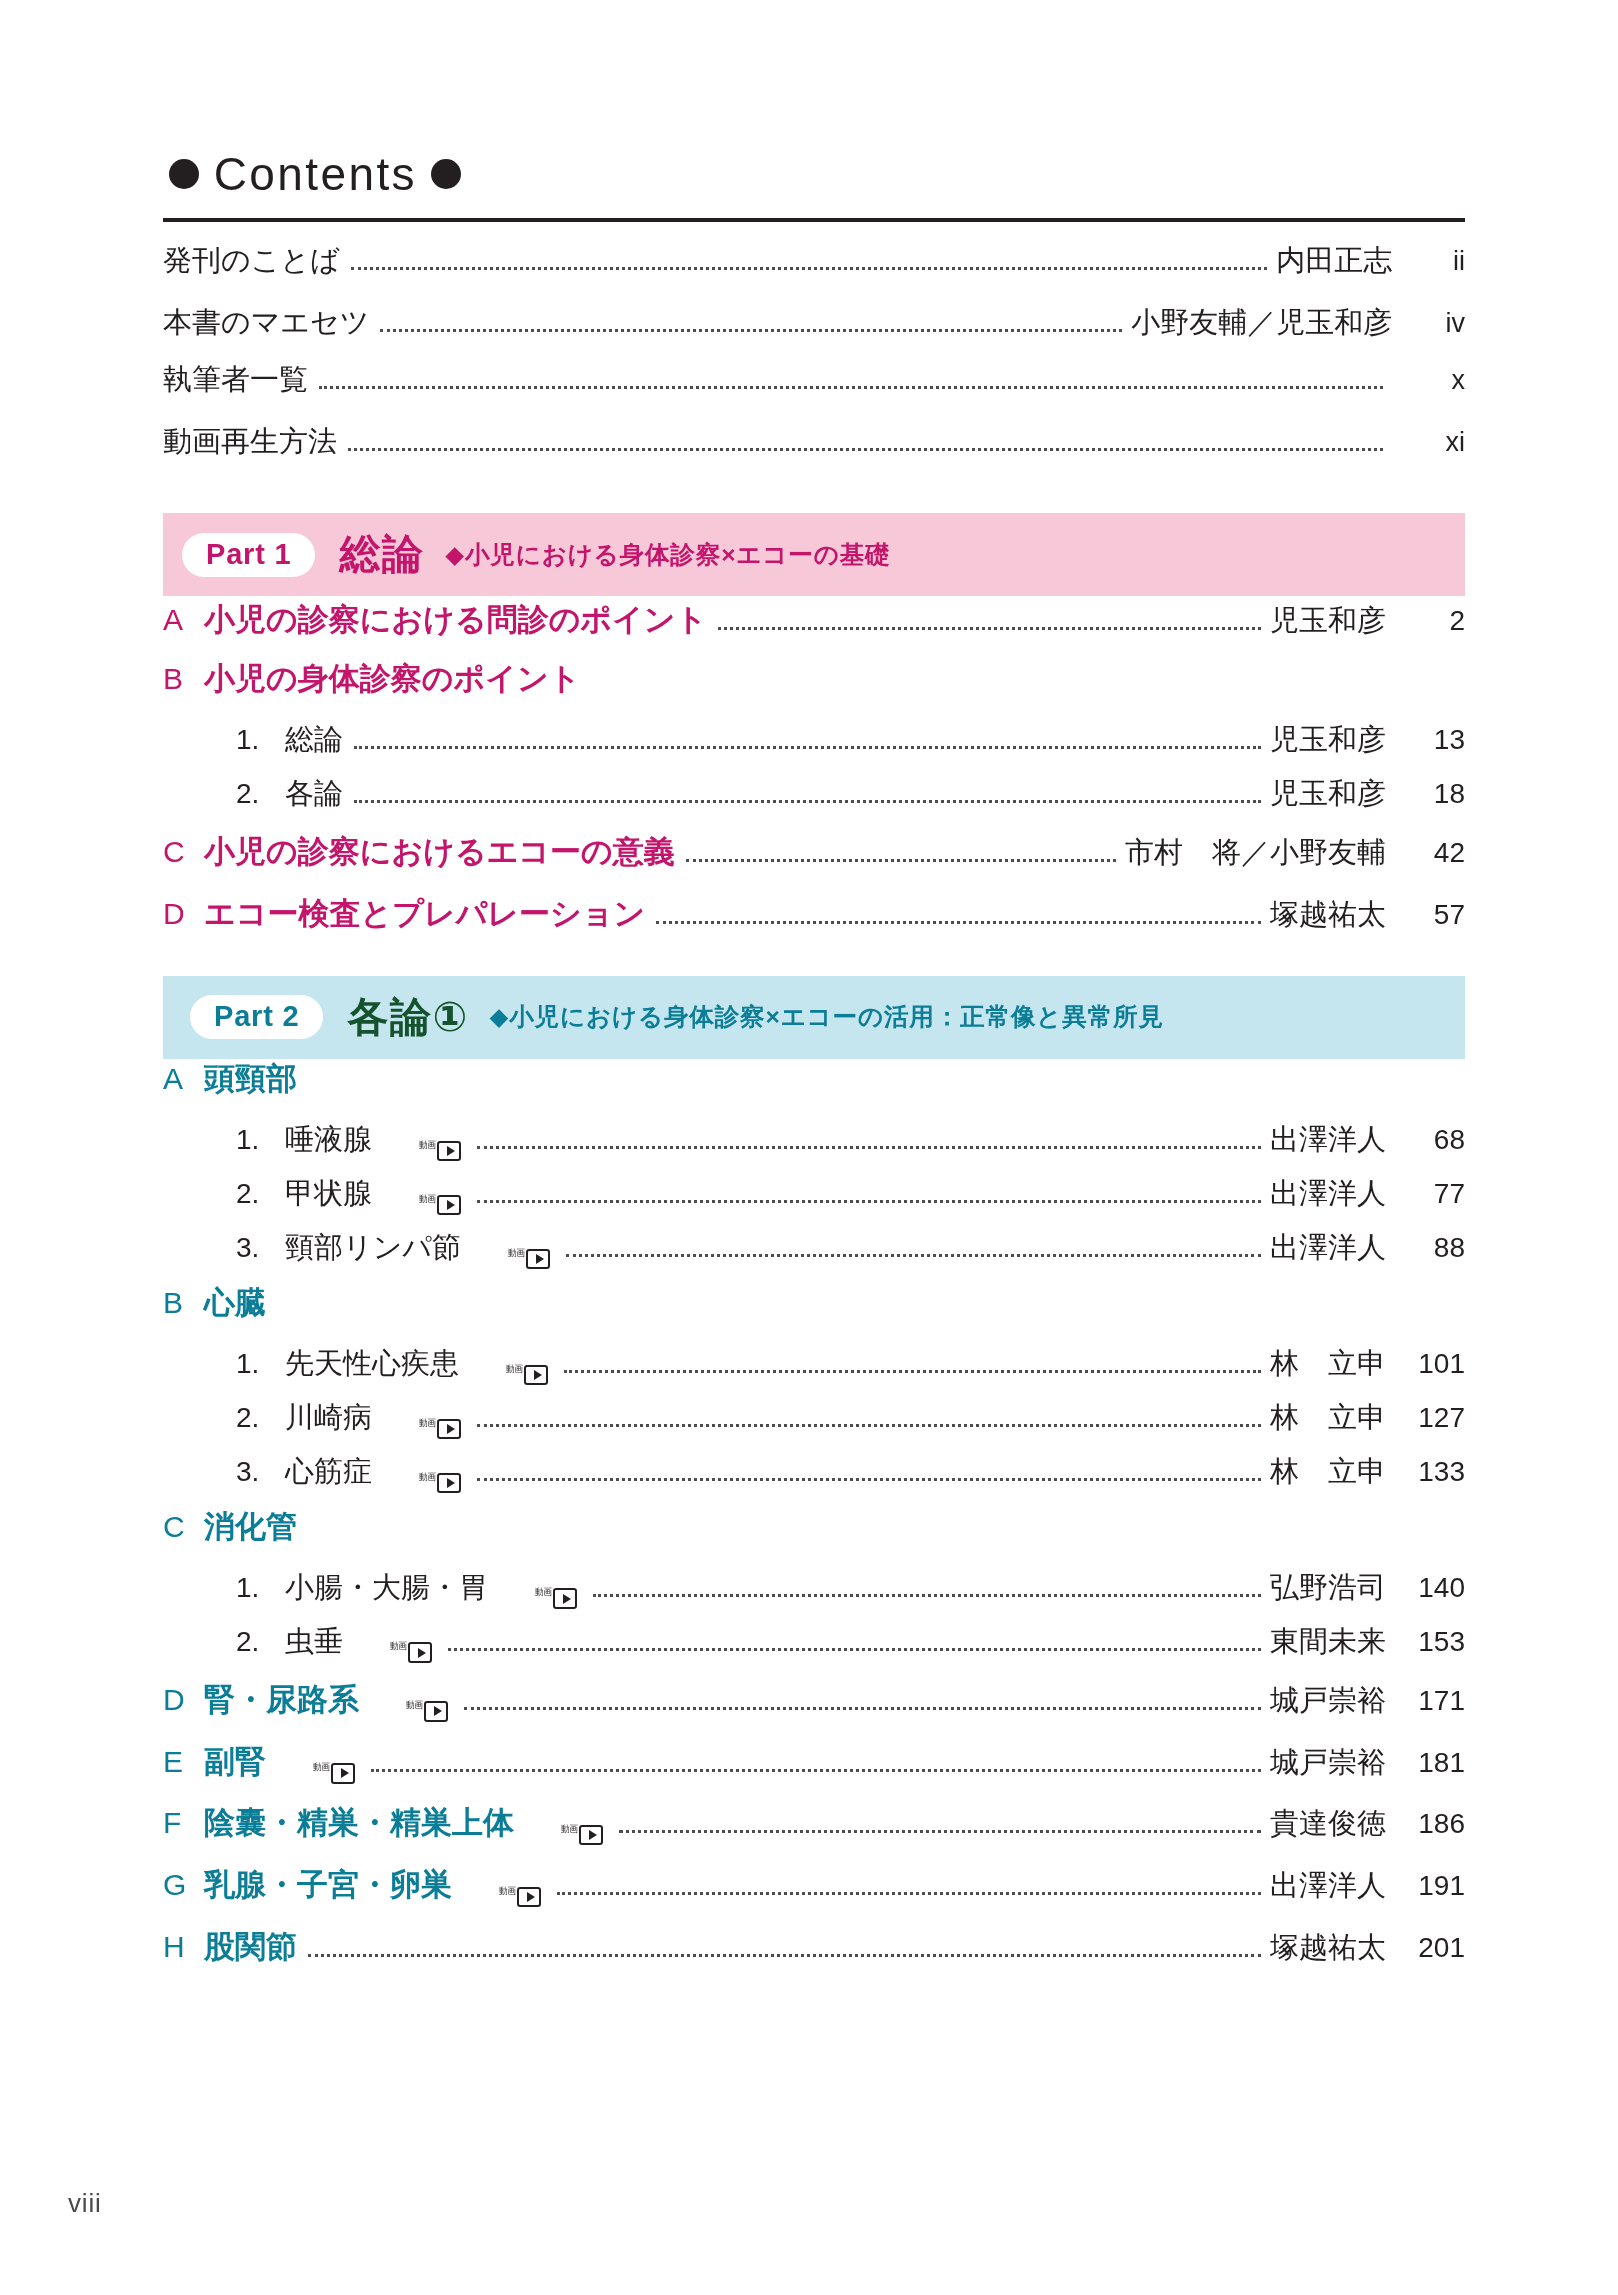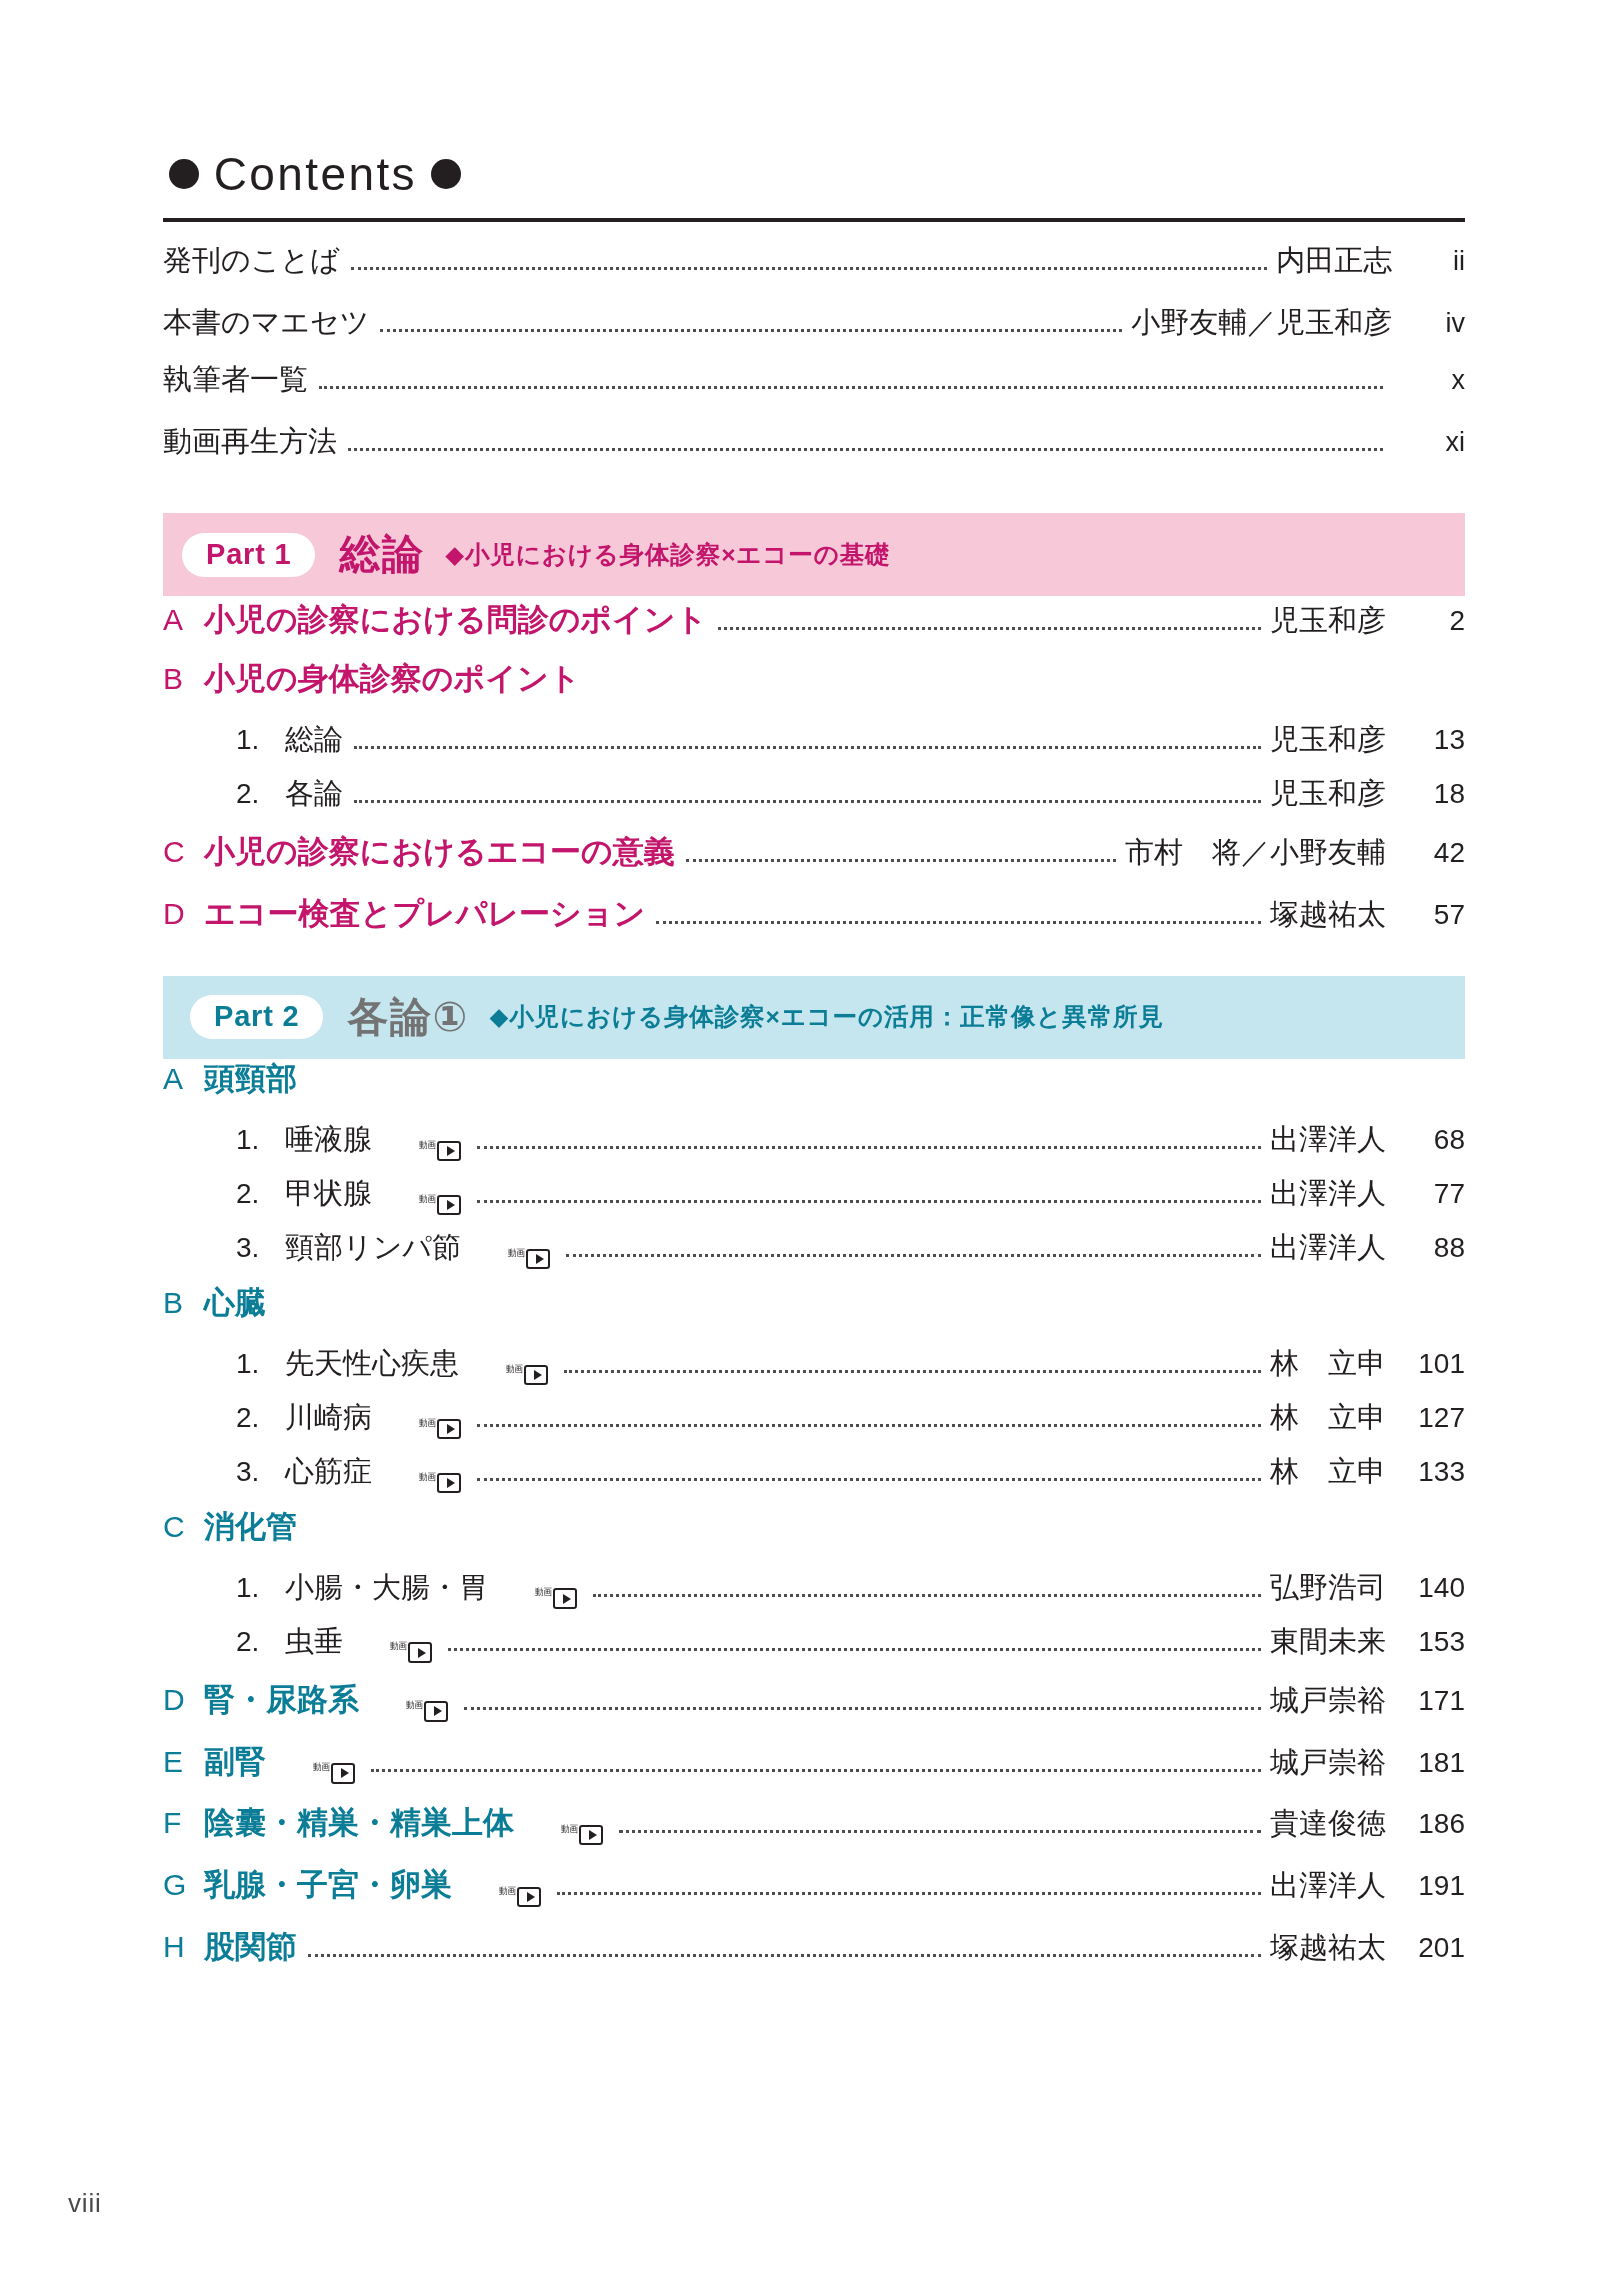--- a/index.html
+++ b/index.html
@@ -127,21 +127,21 @@
   .part-chip.blue { color: #0b7d96; }
 
   .part-name {
     font-size: 41px;
     font-weight: bold;
     letter-spacing: 1.6px;
     margin-right: 20.6px;
     line-height: 1;
   }
   .part-name.pink { color: #c2156b; }
-  .part-name.blue { color: #737373; }
+  .part-name.blue { color: #14532d; }
 
   .part-sub {
     font-size: 24.6px;
     font-weight: bold;
     letter-spacing: 0.8px;
     line-height: 1;
   }
   .part-sub.pink { color: #c2156b; }
   .part-sub.blue { color: #0b7d96; }
 

